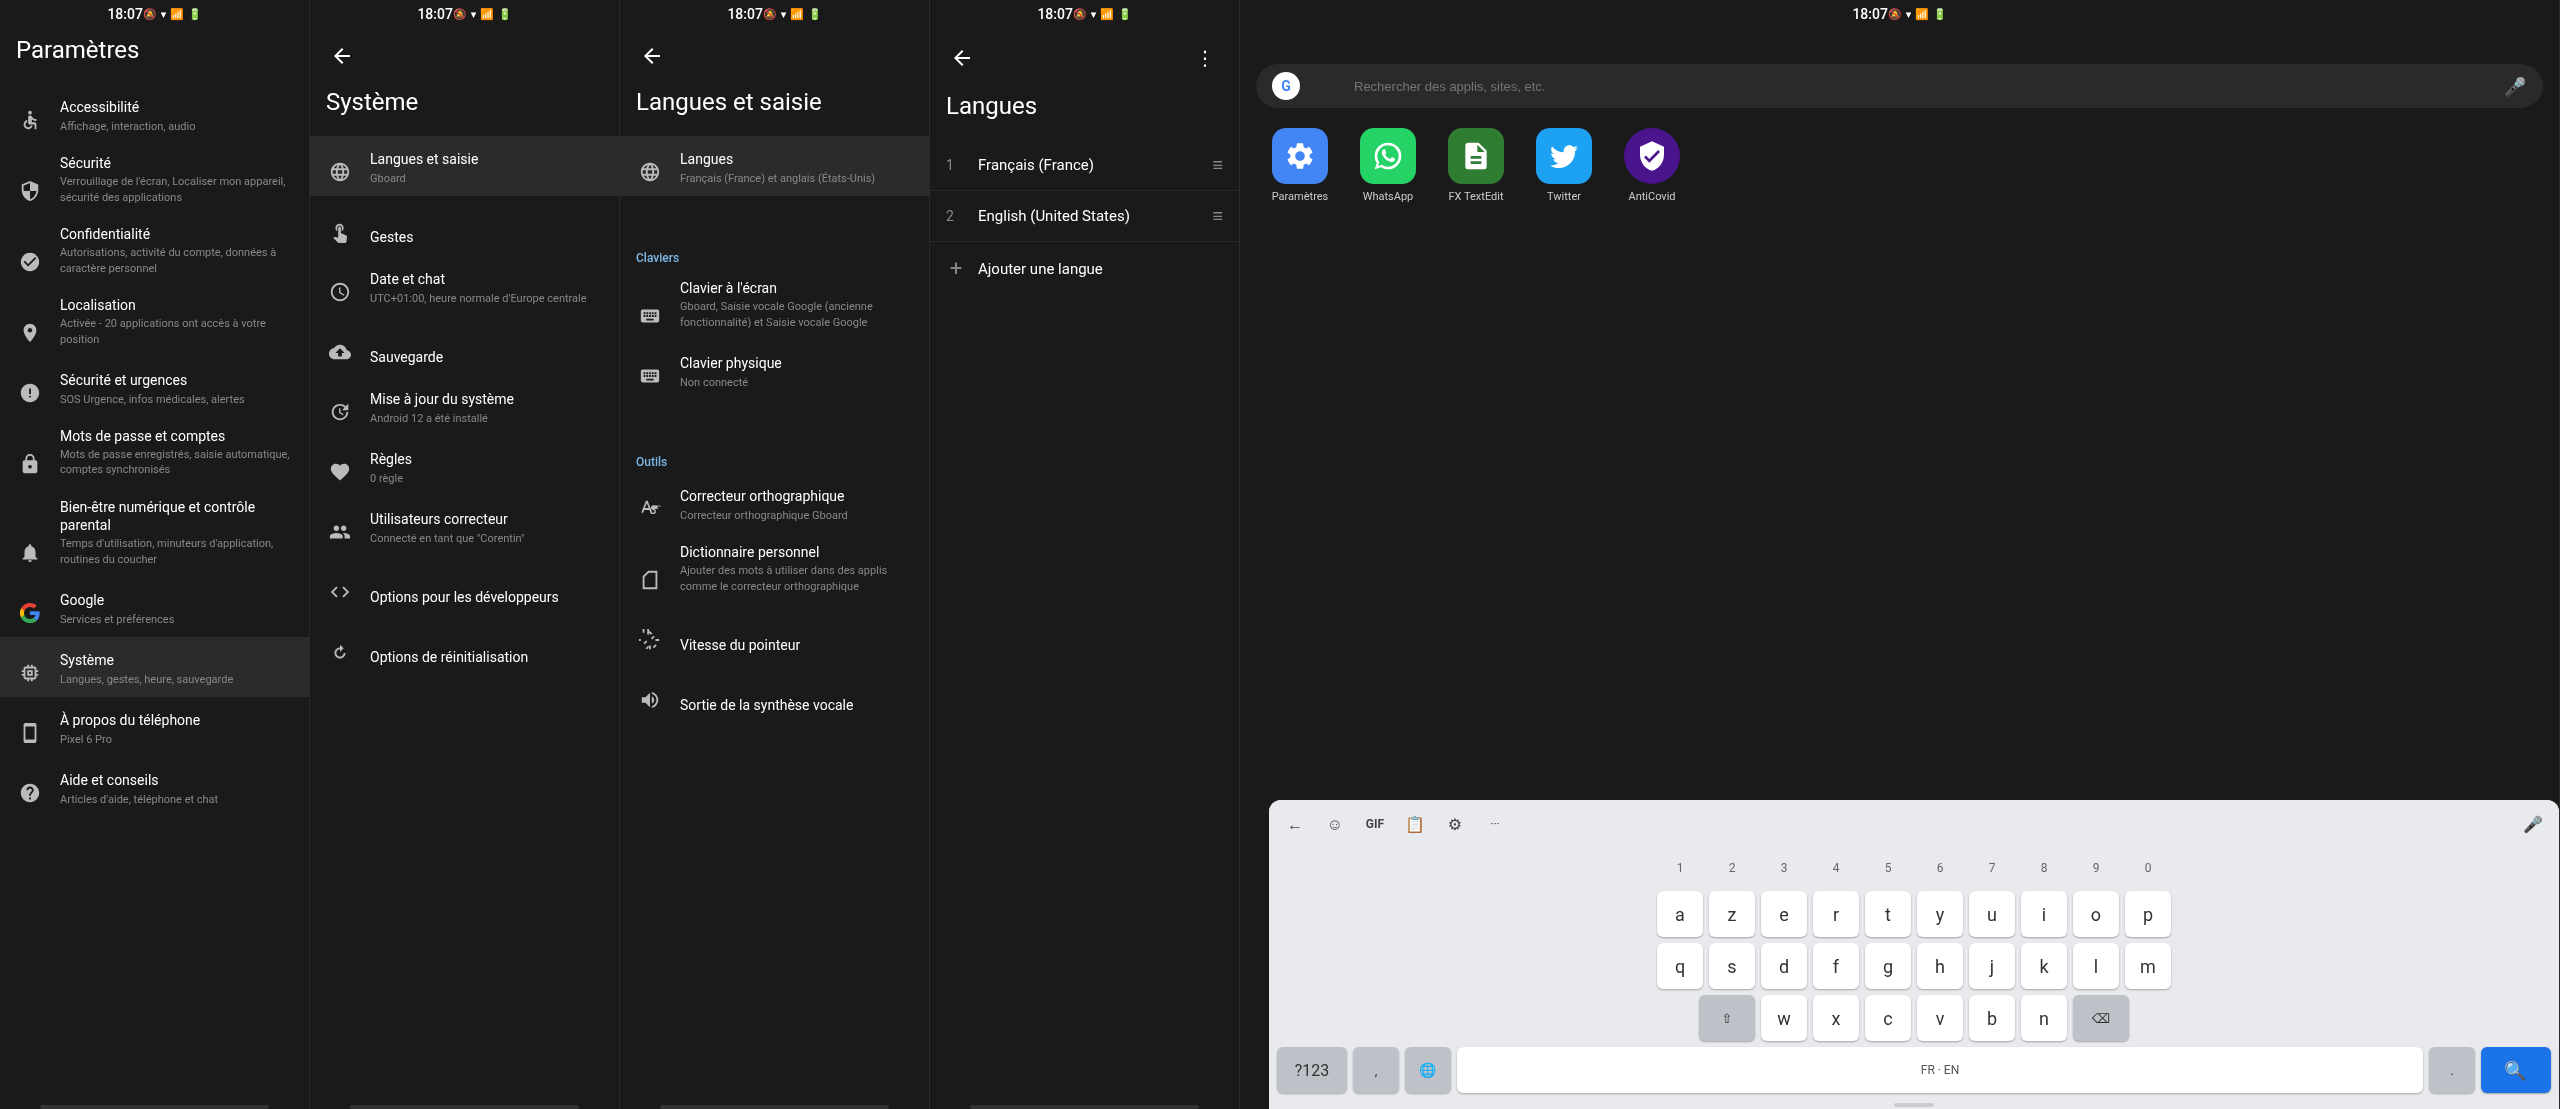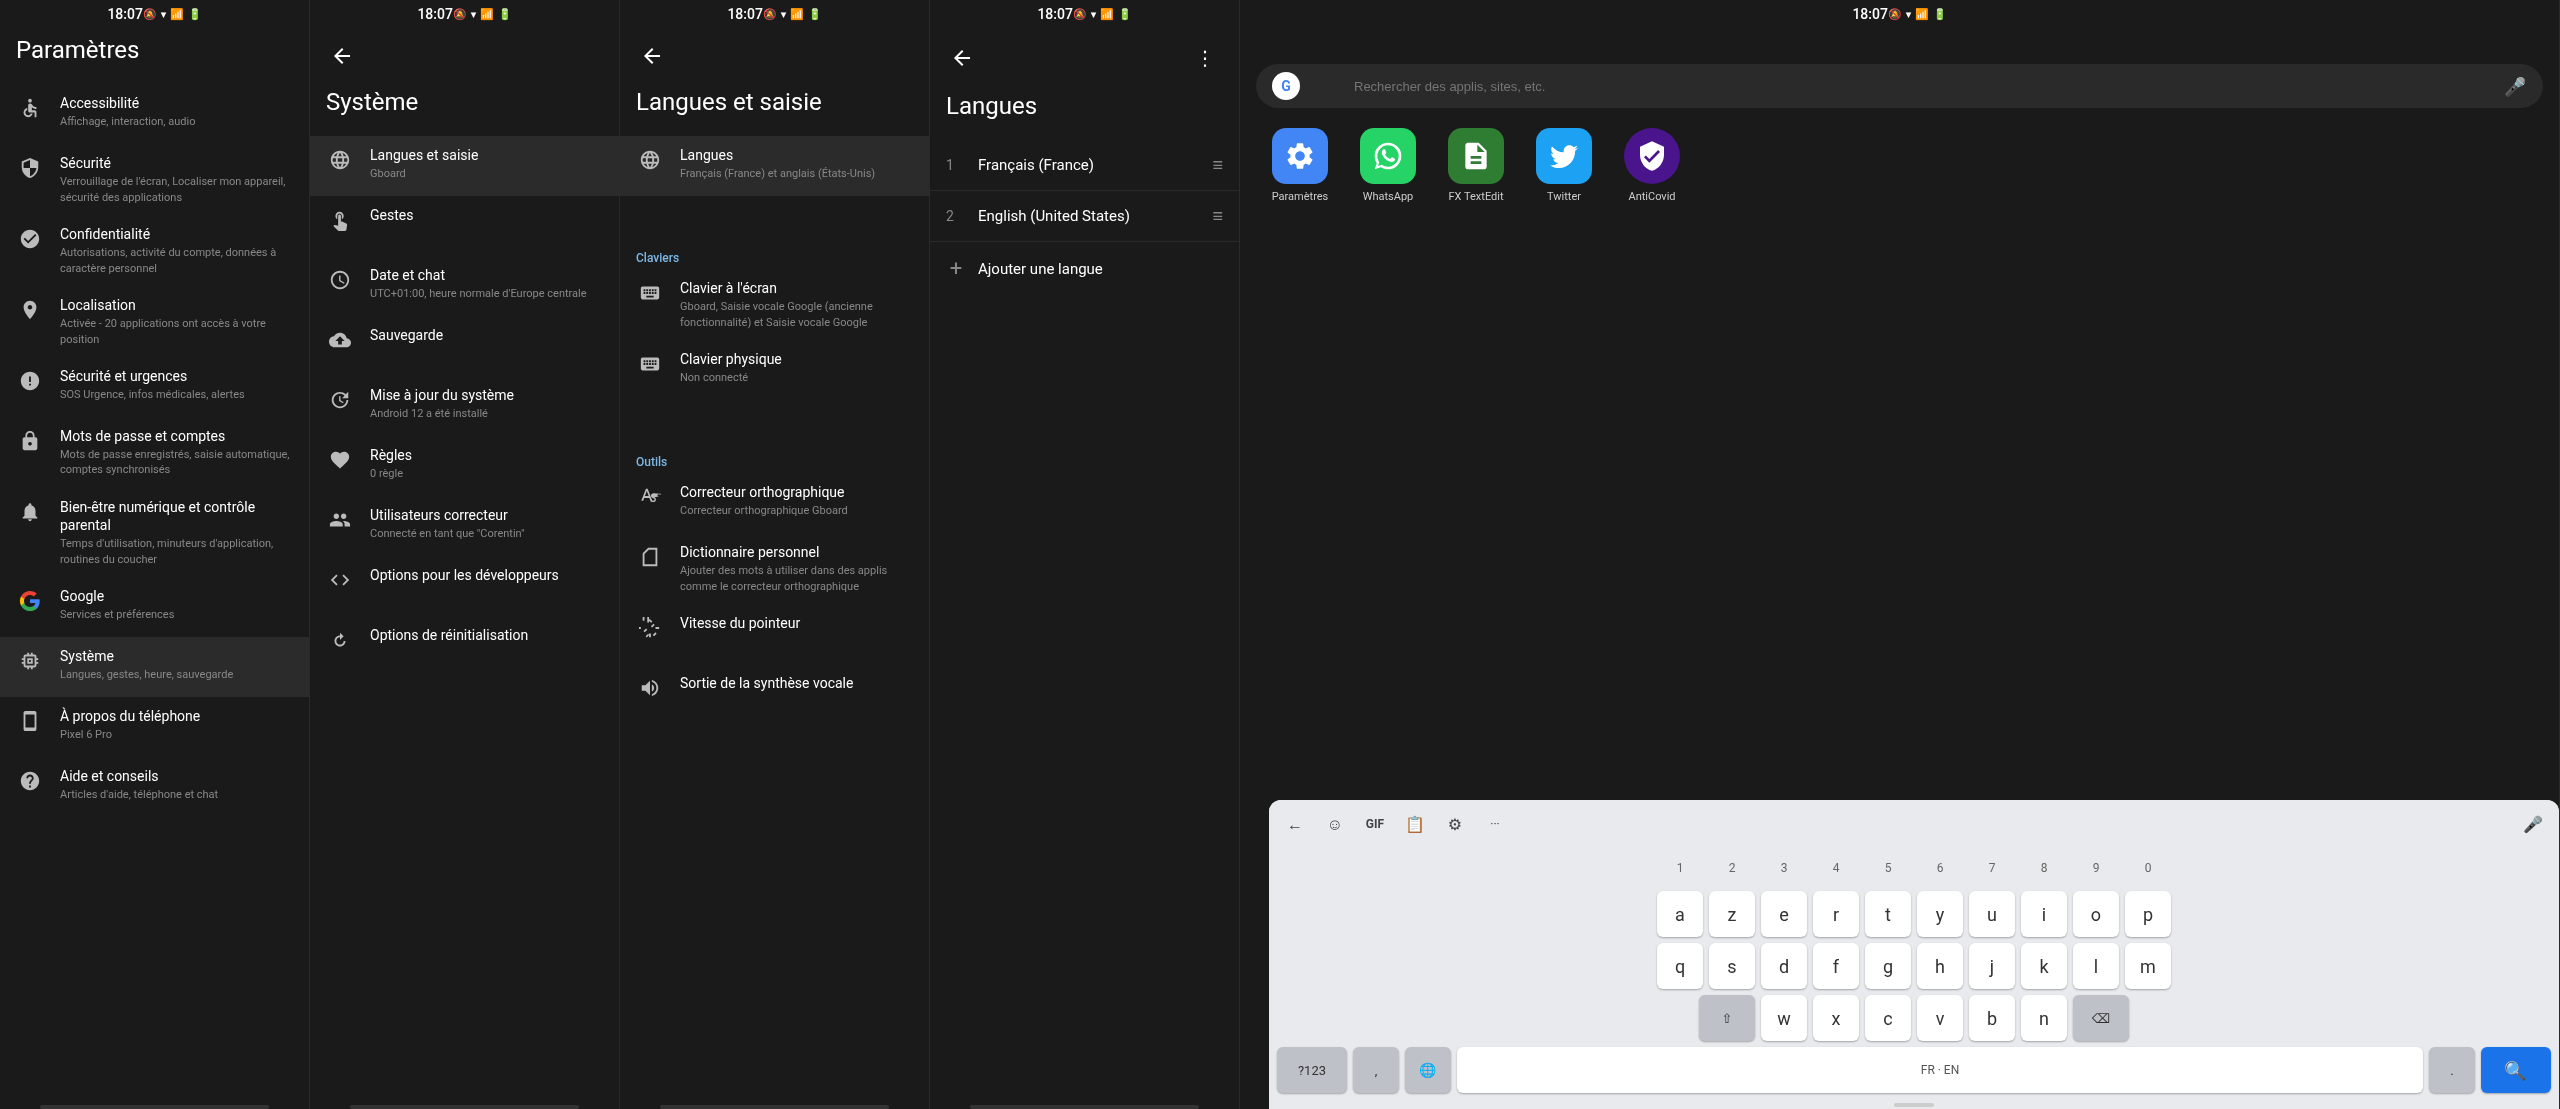--- a/index.html
+++ b/index.html
@@ -47,21 +47,21 @@
     .panel-content {
       flex: 1;
       overflow-y: auto;
       padding: 8px 0;
     }
     .panel-content::-webkit-scrollbar { display: none; }
 
     
     .settings-item {
       display: flex;
-      align-items: flex-start;
+      align-items: flex-end;
       padding: 10px 16px;
       gap: 16px;
       cursor: pointer;
       min-height: 60px;
     }
     .settings-item .icon-wrap {
       width: 28px;
       height: 28px;
       display: flex;
       align-items: center;
@@ -875,21 +875,21 @@
       <div class="kb-key">w</div>
       <div class="kb-key">x</div>
       <div class="kb-key">c</div>
       <div class="kb-key">v</div>
       <div class="kb-key">b</div>
       <div class="kb-key">n</div>
       <div class="kb-key special">⌫</div>
     </div>
 
     <div class="kb-row" style="gap:6px; padding: 3px 8px 8px;">
-      <div class="kb-key special" style="font-size:13px; min-width:70px;">?123</div>
+      <div class="kb-key special" style="font-size:16px; min-width:70px;">?123</div>
       <div class="kb-key special" style="min-width:46px;">,</div>
       <div class="kb-key special" style="min-width:46px; font-size:14px;">🌐</div>
       <div class="kb-key space-key" style="background:#fff; flex:1; font-size:12px; color:#555;">FR · EN</div>
       <div class="kb-key special" style="min-width:46px;">.</div>
       <div class="kb-key action-key" style="min-width:70px; font-size:18px;">🔍</div>
     </div>
 
     <div style="height:8px; background:#e8eaed; display:flex; align-items:center; justify-content:center;">
       <div style="width:40px; height:4px; background:#ccc; border-radius:2px;"></div>
     </div>

